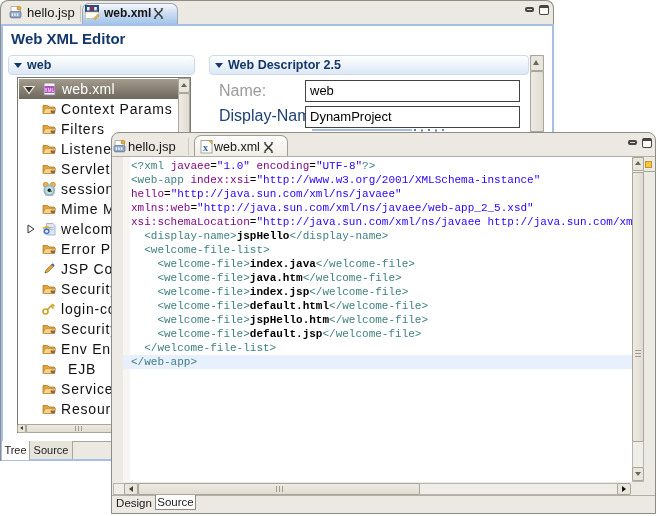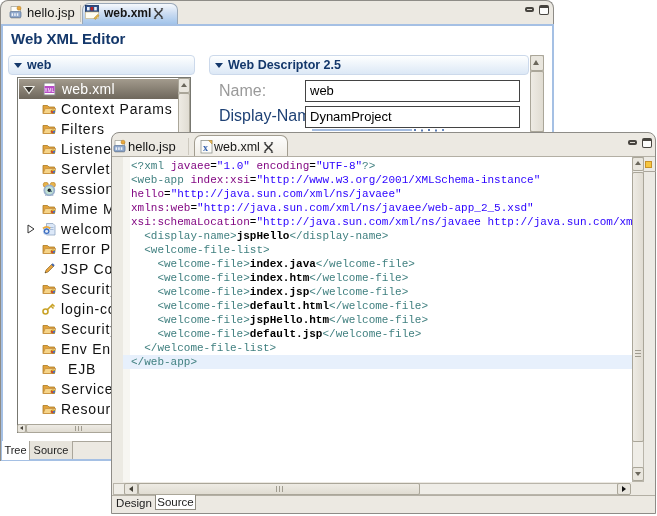--- a/index.html
+++ b/index.html
@@ -313,21 +313,21 @@
 <div class="abs" id="codearea"></div>
 <div class="abs" id="linehl"></div>
 <pre class="abs" id="code"><span class="t">&lt;?xml</span> <span class="a">javaee</span>=<span class="s">"1.0"</span> <span class="a">encoding</span>=<span class="s">"UTF-8"</span><span class="t">?&gt;</span>
 <span class="t">&lt;web-app</span> <span class="a">index:xsi</span>=<span class="s">"http://www.w3.org/2001/XMLSchema-instance"</span>
 <span class="a">hello</span>=<span class="s">"http://java.sun.com/xml/ns/javaee"</span>
 <span class="a">xmlns:web</span>=<span class="s">"http://java.sun.com/xml/ns/javaee/web-app_2_5.xsd"</span>
 <span class="a">xsi:schemaLocation</span>=<span class="s">"http://java.sun.com/xml/ns/javaee http://java.sun.com/xml/</span>
   <span class="t">&lt;display-name&gt;</span><span class="b">jspHello</span><span class="t">&lt;/display-name&gt;</span>
   <span class="t">&lt;welcome-file-list&gt;</span>
     <span class="t">&lt;welcome-file&gt;</span><span class="b">index.java</span><span class="t">&lt;/welcome-file&gt;</span>
-    <span class="t">&lt;welcome-file&gt;</span><span class="b">index.htm</span><span class="t">&lt;/welcome-file&gt;</span>
+    <span class="t">&lt;welcome-file&gt;</span><span class="b">java.htm</span><span class="t">&lt;/welcome-file&gt;</span>
     <span class="t">&lt;welcome-file&gt;</span><span class="b">index.jsp</span><span class="t">&lt;/welcome-file&gt;</span>
     <span class="t">&lt;welcome-file&gt;</span><span class="b">default.html</span><span class="t">&lt;/welcome-file&gt;</span>
     <span class="t">&lt;welcome-file&gt;</span><span class="b">jspHello.htm</span><span class="t">&lt;/welcome-file&gt;</span>
     <span class="t">&lt;welcome-file&gt;</span><span class="b">default.jsp</span><span class="t">&lt;/welcome-file&gt;</span>
   <span class="t">&lt;/welcome-file-list&gt;</span>
 <span class="t">&lt;/web-app&gt;</span></pre>
 
 <div class="abs sbtrack" style="left:632px;top:157px;width:12px;height:325px"></div>
 <div class="abs sbbtn" style="left:632px;top:157px;width:12px;height:14px"></div>
 <div class="abs arrow" style="left:635px;top:161px;border-left:3px solid transparent;border-right:3px solid transparent;border-bottom:4px solid #6b675c"></div>

